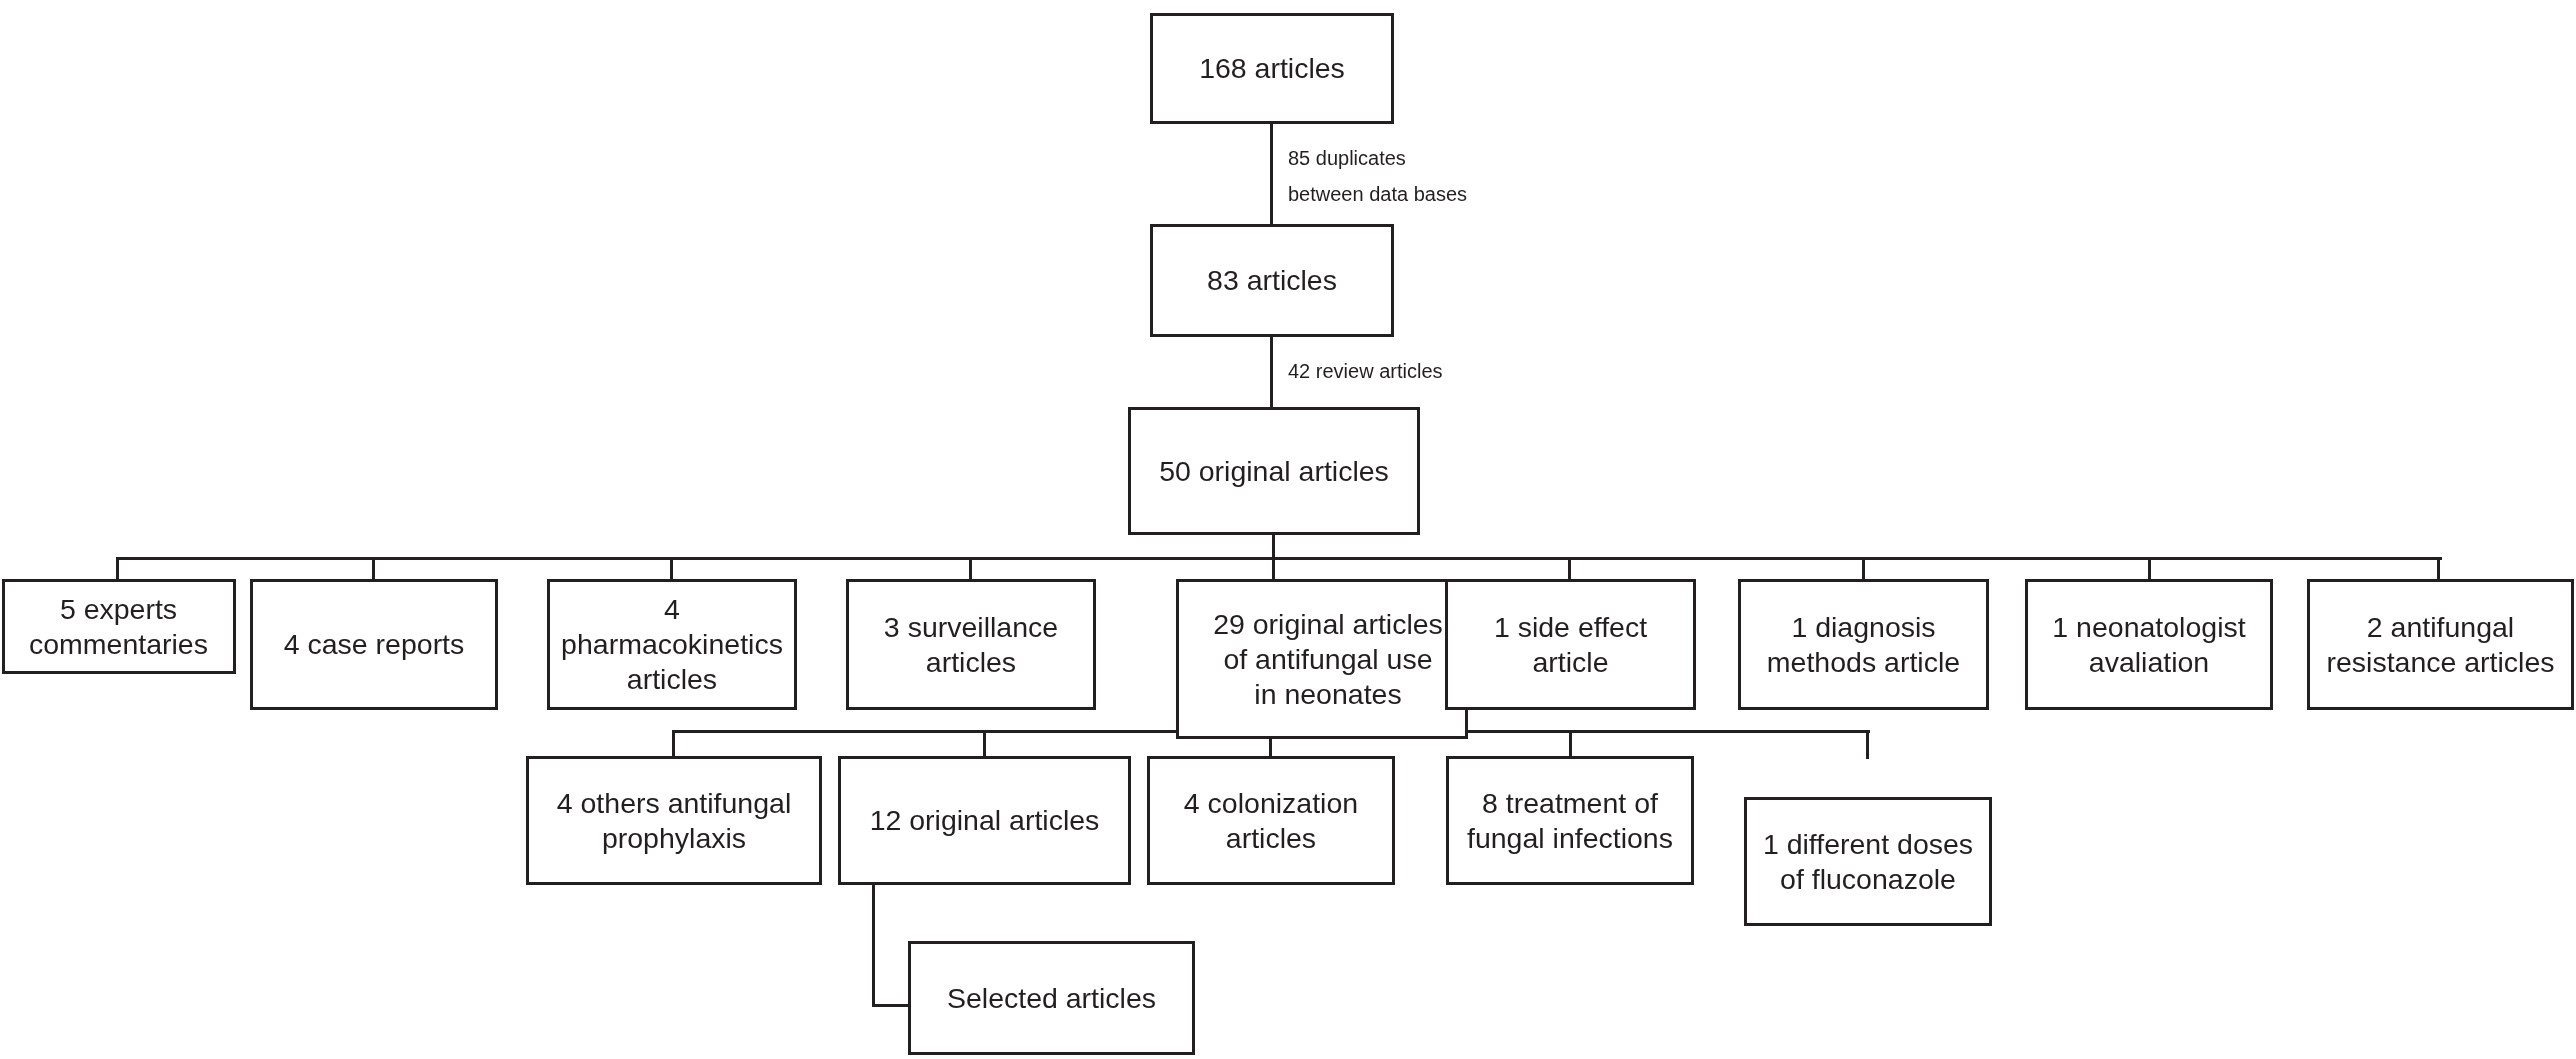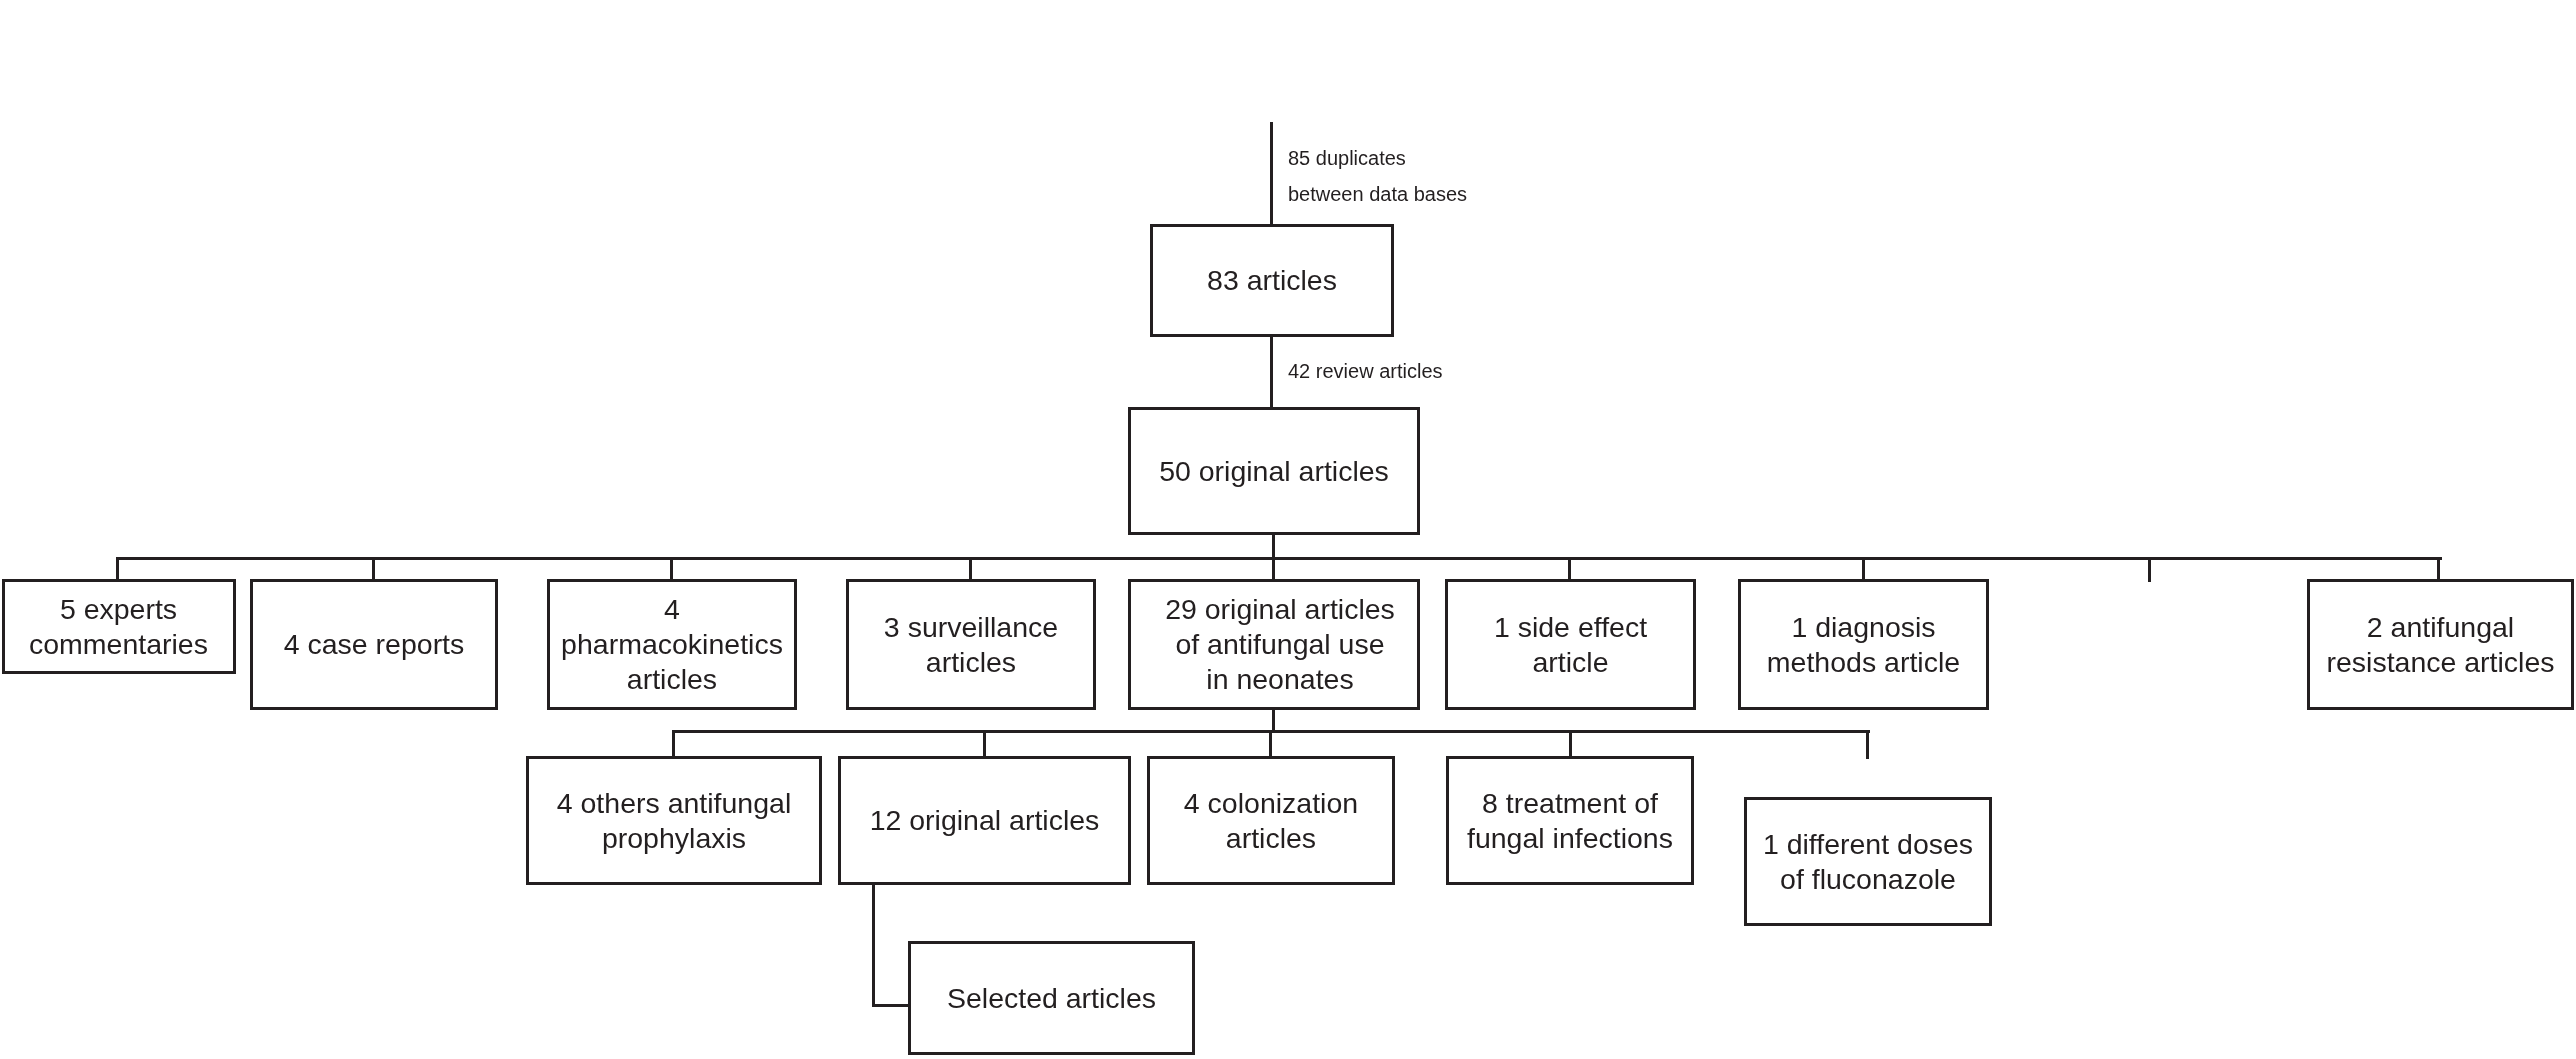--- a/index.html
+++ b/index.html
@@ -68,38 +68,41 @@
   <div class="edge" style="left:1569px; top:730px; width:3px; height:28.5px;"></div>
   <div class="edge" style="left:1866px; top:730px; width:3px; height:28.5px;"></div>
 
   <div class="edge" style="left:872px; top:885px; width:3px; height:122px;"></div>
   <div class="edge" style="left:872px; top:1004px; width:40px; height:3px;"></div>
 
   <div class="edge-label" style="left:1288px; top:140px;">85 duplicates
 between data bases</div>
   <div class="edge-label" style="left:1288px; top:353px;">42 review articles</div>
 
+  <div class="node" style="left:1150px; top:12.8px; width:244px; height:111px;">168 articles</div>
   <div class="node" style="left:1150px; top:224px; width:244px; height:113px;">83 articles</div>
   <div class="node" style="left:1128px; top:407px; width:292px; height:128px;">50 original articles</div>
 
   <div class="node" style="left:1.5px; top:579px; width:234px; height:95px;">5 experts
 commentaries</div>
   <div class="node" style="left:250px; top:579px; width:248px; height:131px;">4 case reports</div>
   <div class="node" style="left:547px; top:579px; width:250px; height:131px;">4
 pharmacokinetics
 articles</div>
   <div class="node" style="left:846px; top:579px; width:250px; height:131px;">3 surveillance
 articles</div>
-  <div class="node" style="left:1128px; top:579px; width:292px; height:131px;padding-left:12px;">29 original articles
+  <div class="node" style="left:1176px; top:579px; width:292px; height:160px;padding-left:12px;">29 original articles
 of antifungal use
 in neonates</div>
   <div class="node" style="left:1445px; top:579px; width:251px; height:131px;">1 side effect
 article</div>
   <div class="node" style="left:1738px; top:579px; width:251px; height:131px;">1 diagnosis
 methods article</div>
+  <div class="node" style="left:2025px; top:579px; width:248px; height:131px;">1 neonatologist
+avaliation</div>
   <div class="node" style="left:2307px; top:579px; width:267px; height:131px;">2 antifungal
 resistance articles</div>
 
   <div class="node" style="left:526px; top:756px; width:296px; height:129px;">4 others antifungal
 prophylaxis</div>
   <div class="node" style="left:838px; top:756px; width:293px; height:129px;">12 original articles</div>
   <div class="node" style="left:1147px; top:756px; width:248px; height:129px;">4 colonization
 articles</div>
   <div class="node" style="left:1446px; top:756px; width:248px; height:129px;">8 treatment of
 fungal infections</div>

